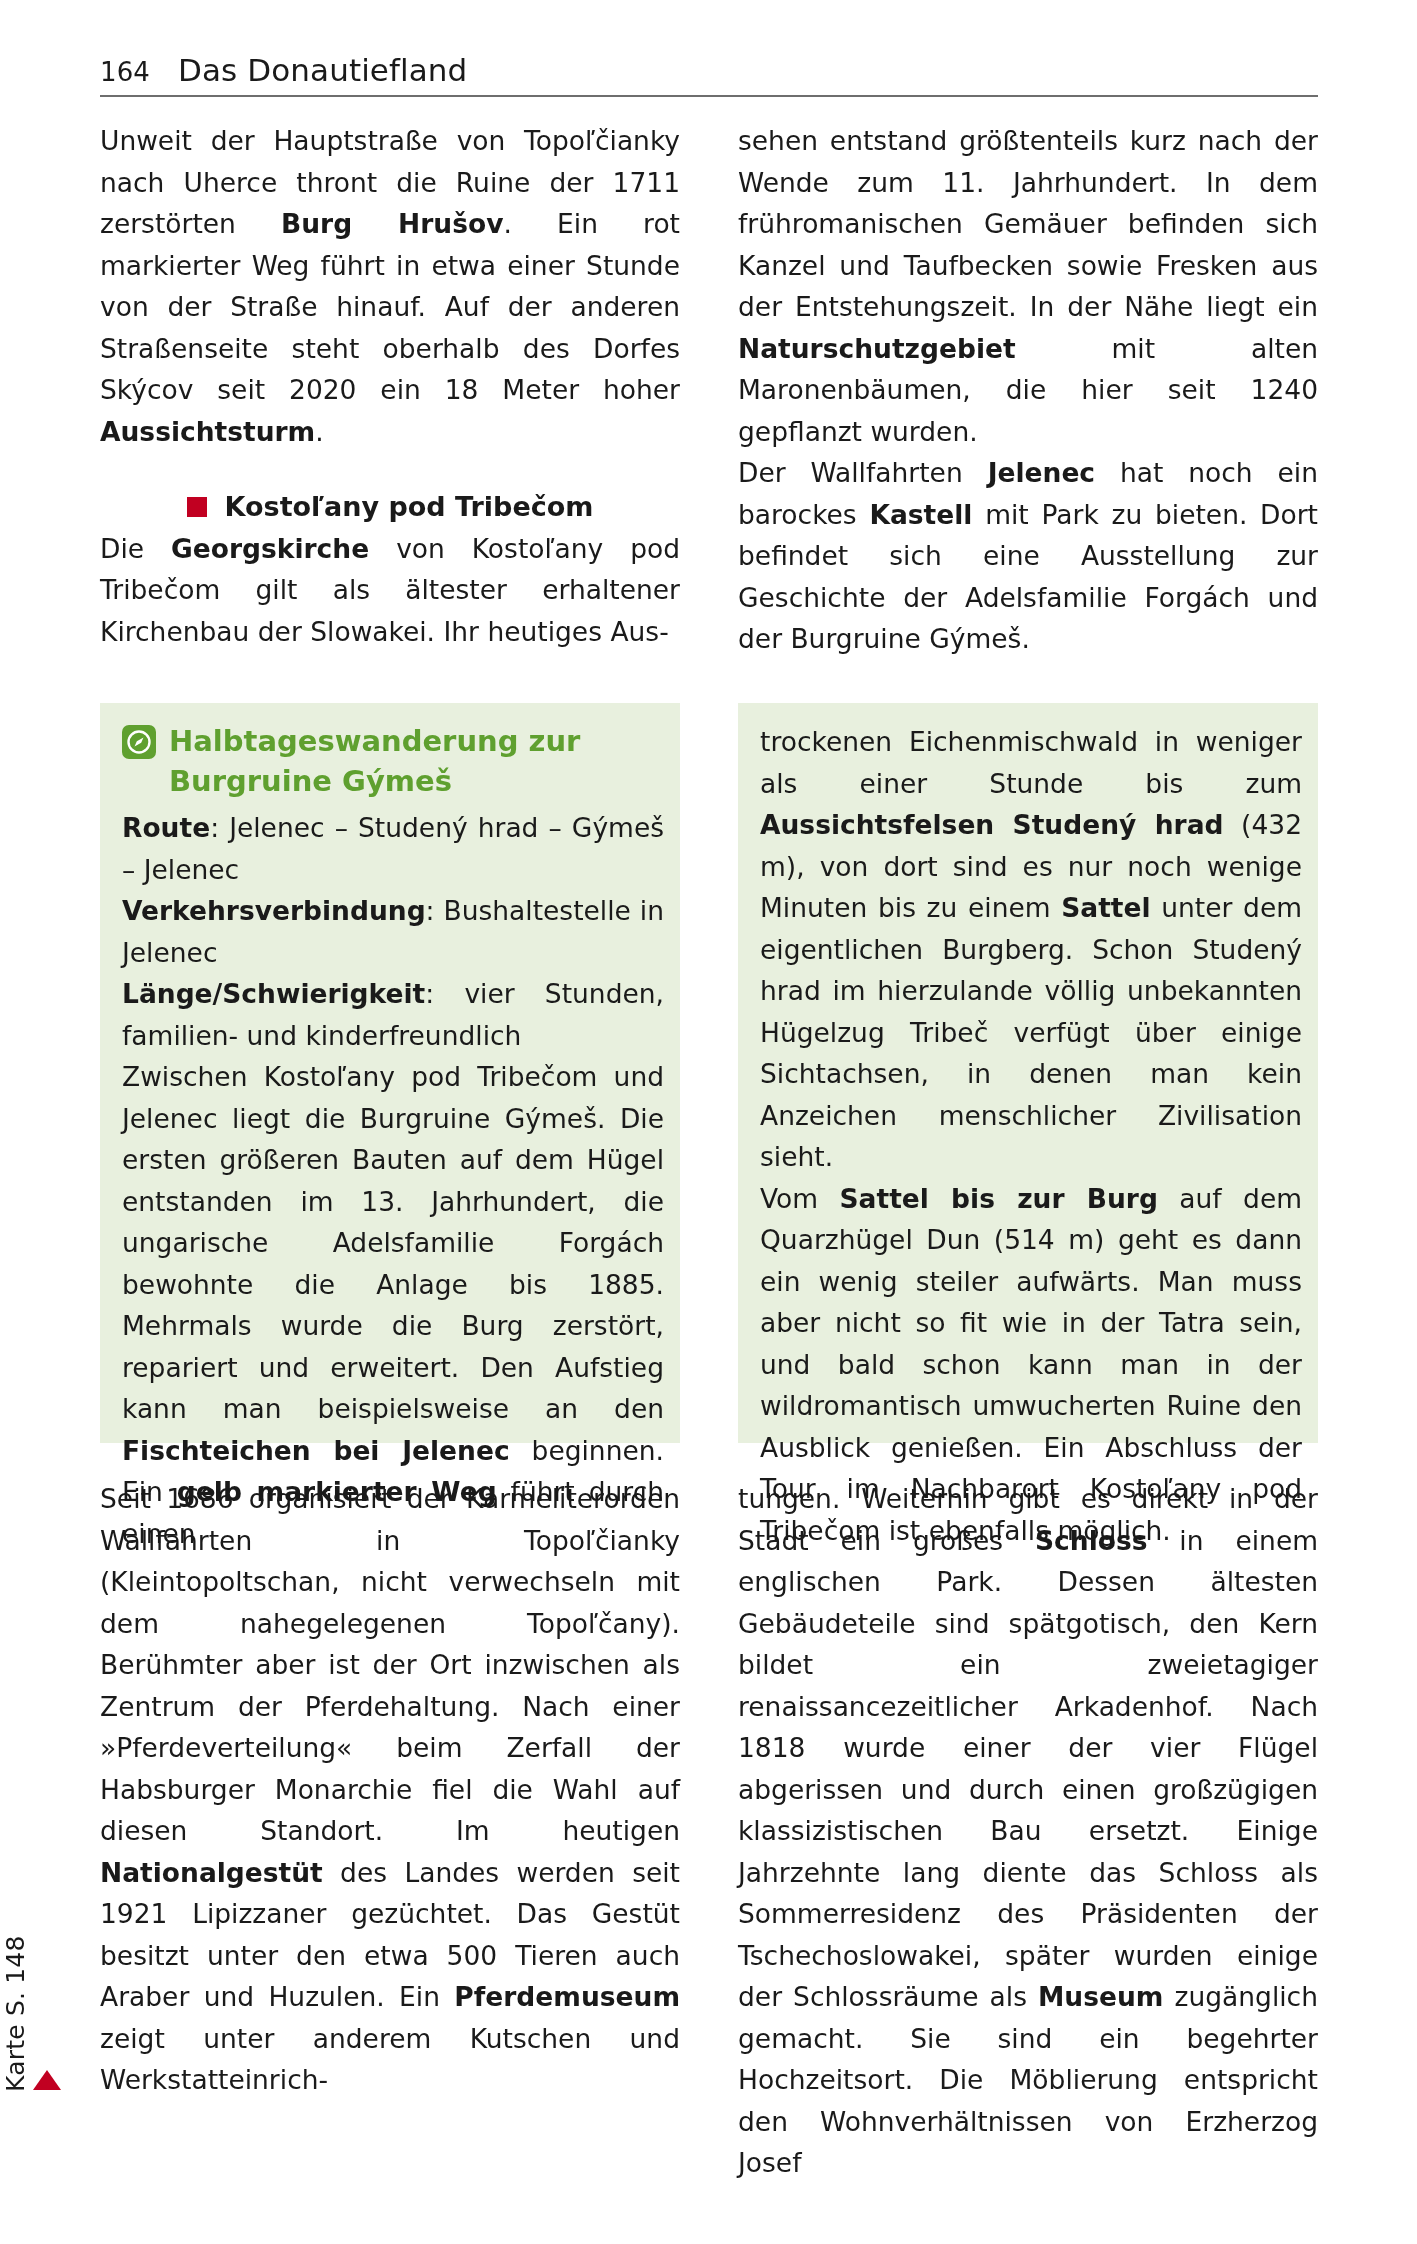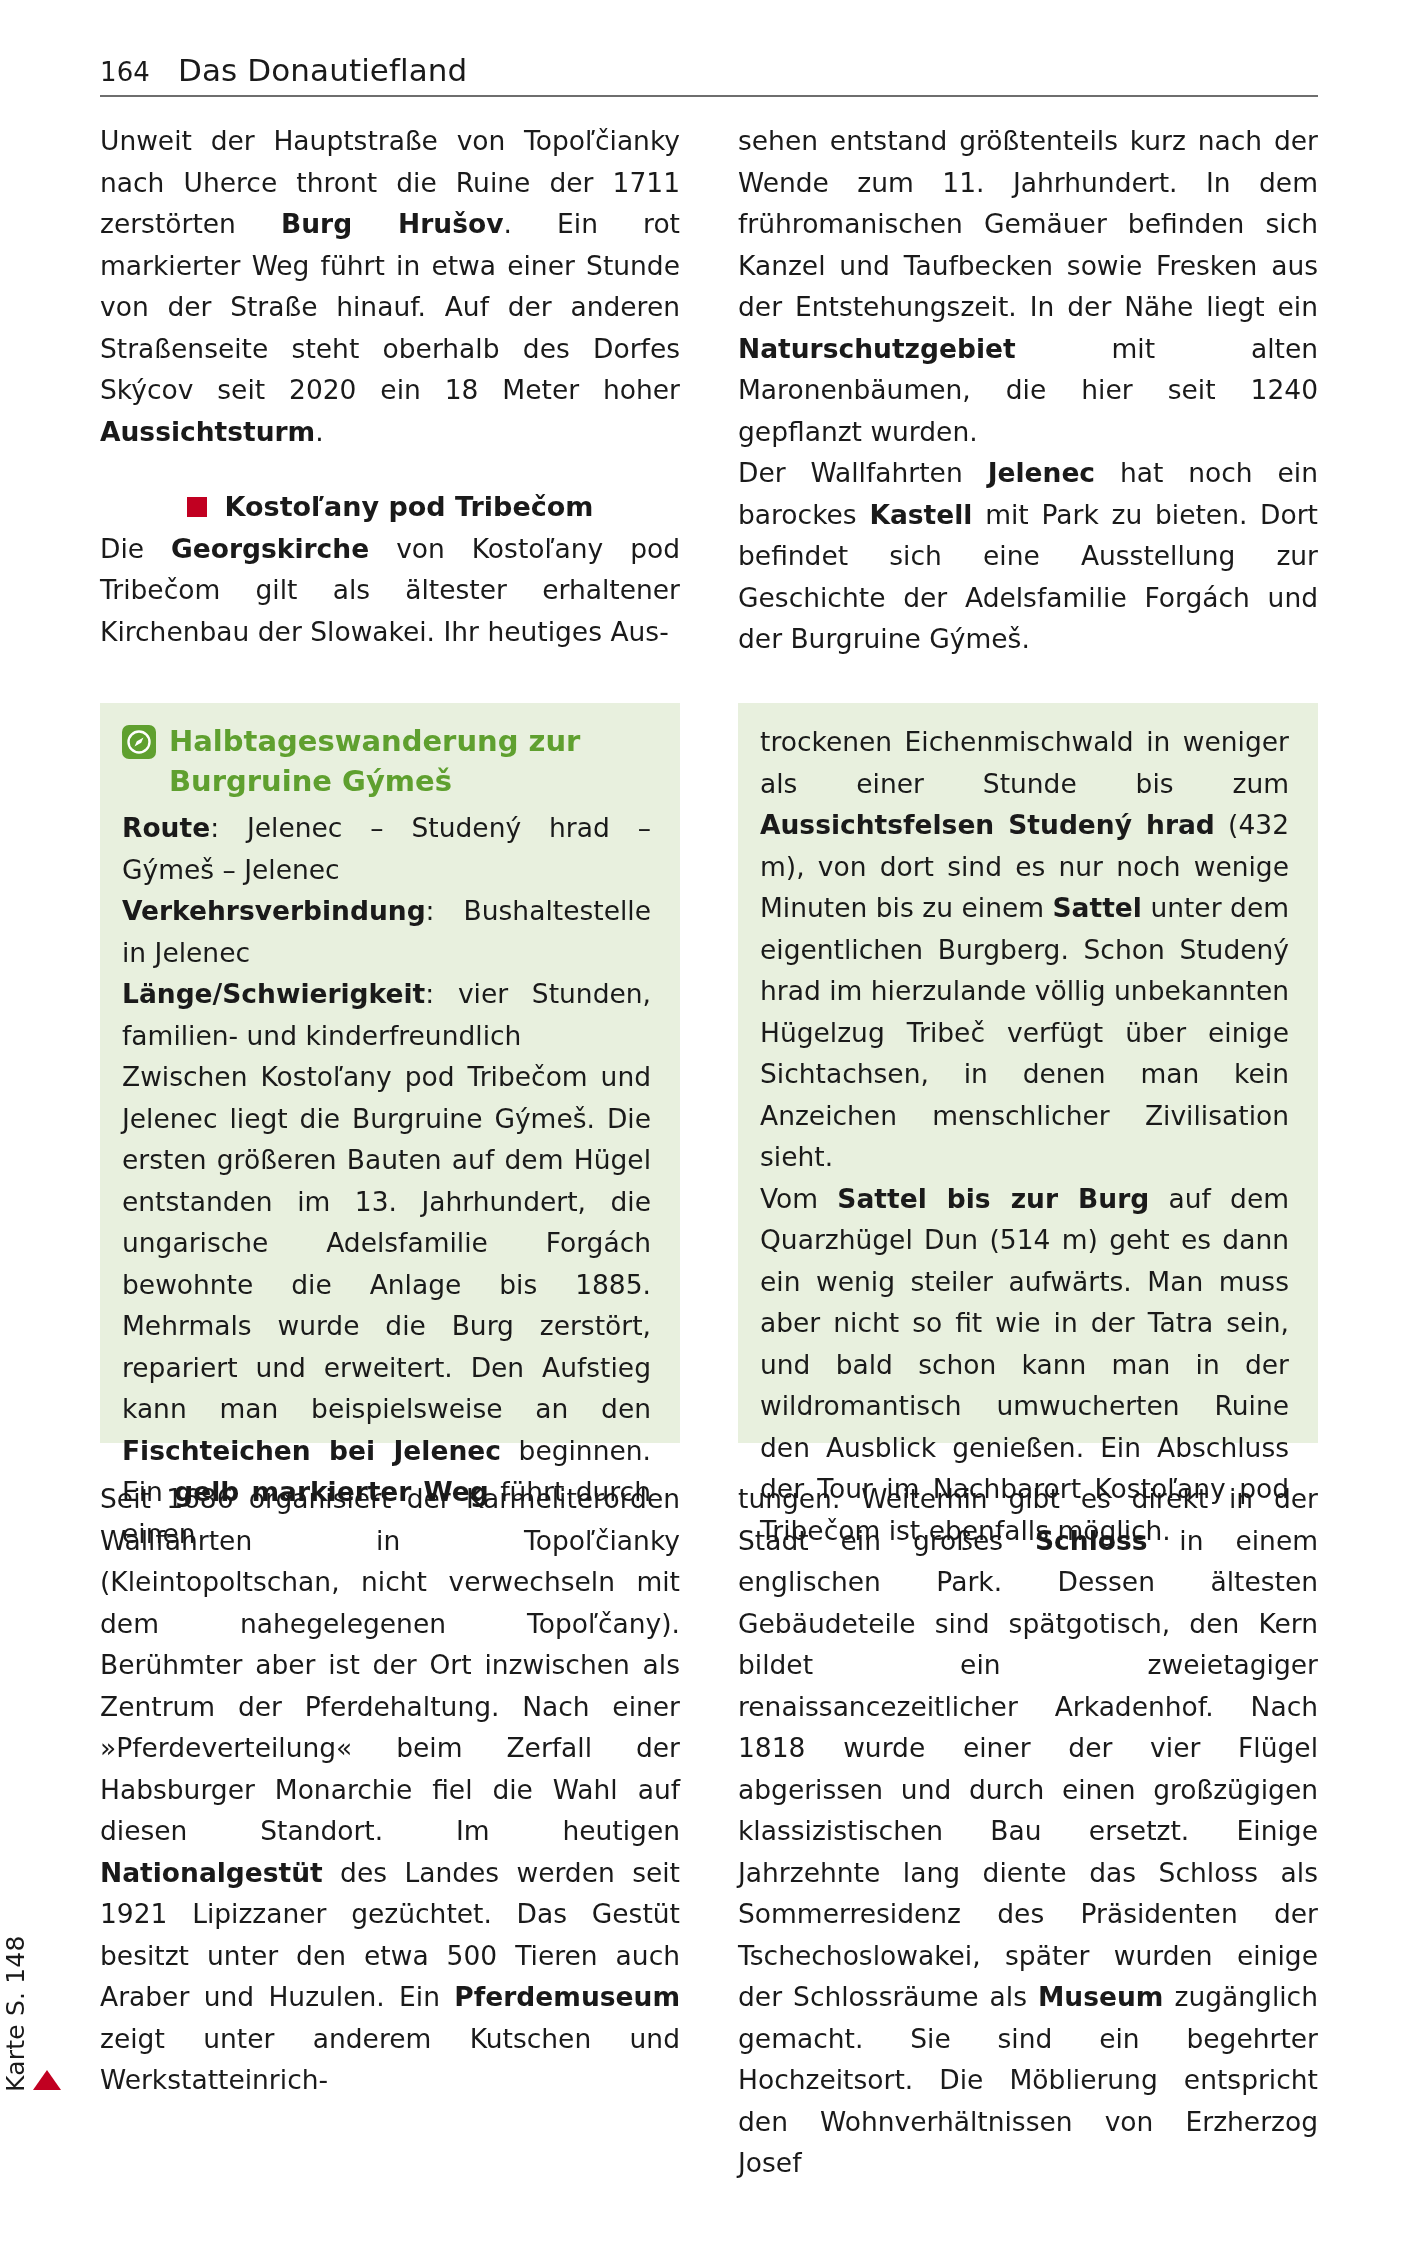--- a/index.html
+++ b/index.html
@@ -80,21 +80,21 @@
     display: inline-block;
     margin-right: 18px;
     flex: 0 0 auto;
   }
 
   
   .greenbox {
     position: absolute;
     background: #E8F0DE;
     box-sizing: border-box;
-    padding: 18px 29px 20px 22px;
+    padding: 18px 16px 20px 22px;
     font-size: 26.5px;
     line-height: 41.5px;
     text-align: justify;
   }
   .greenbox.left  { left: 100px; top: 703px; width: 580px; height: 740px; }
   .greenbox.right { left: 738px; top: 703px; width: 580px; height: 740px; }
 
   .gb-head {
     display: flex;
     align-items: flex-start;

